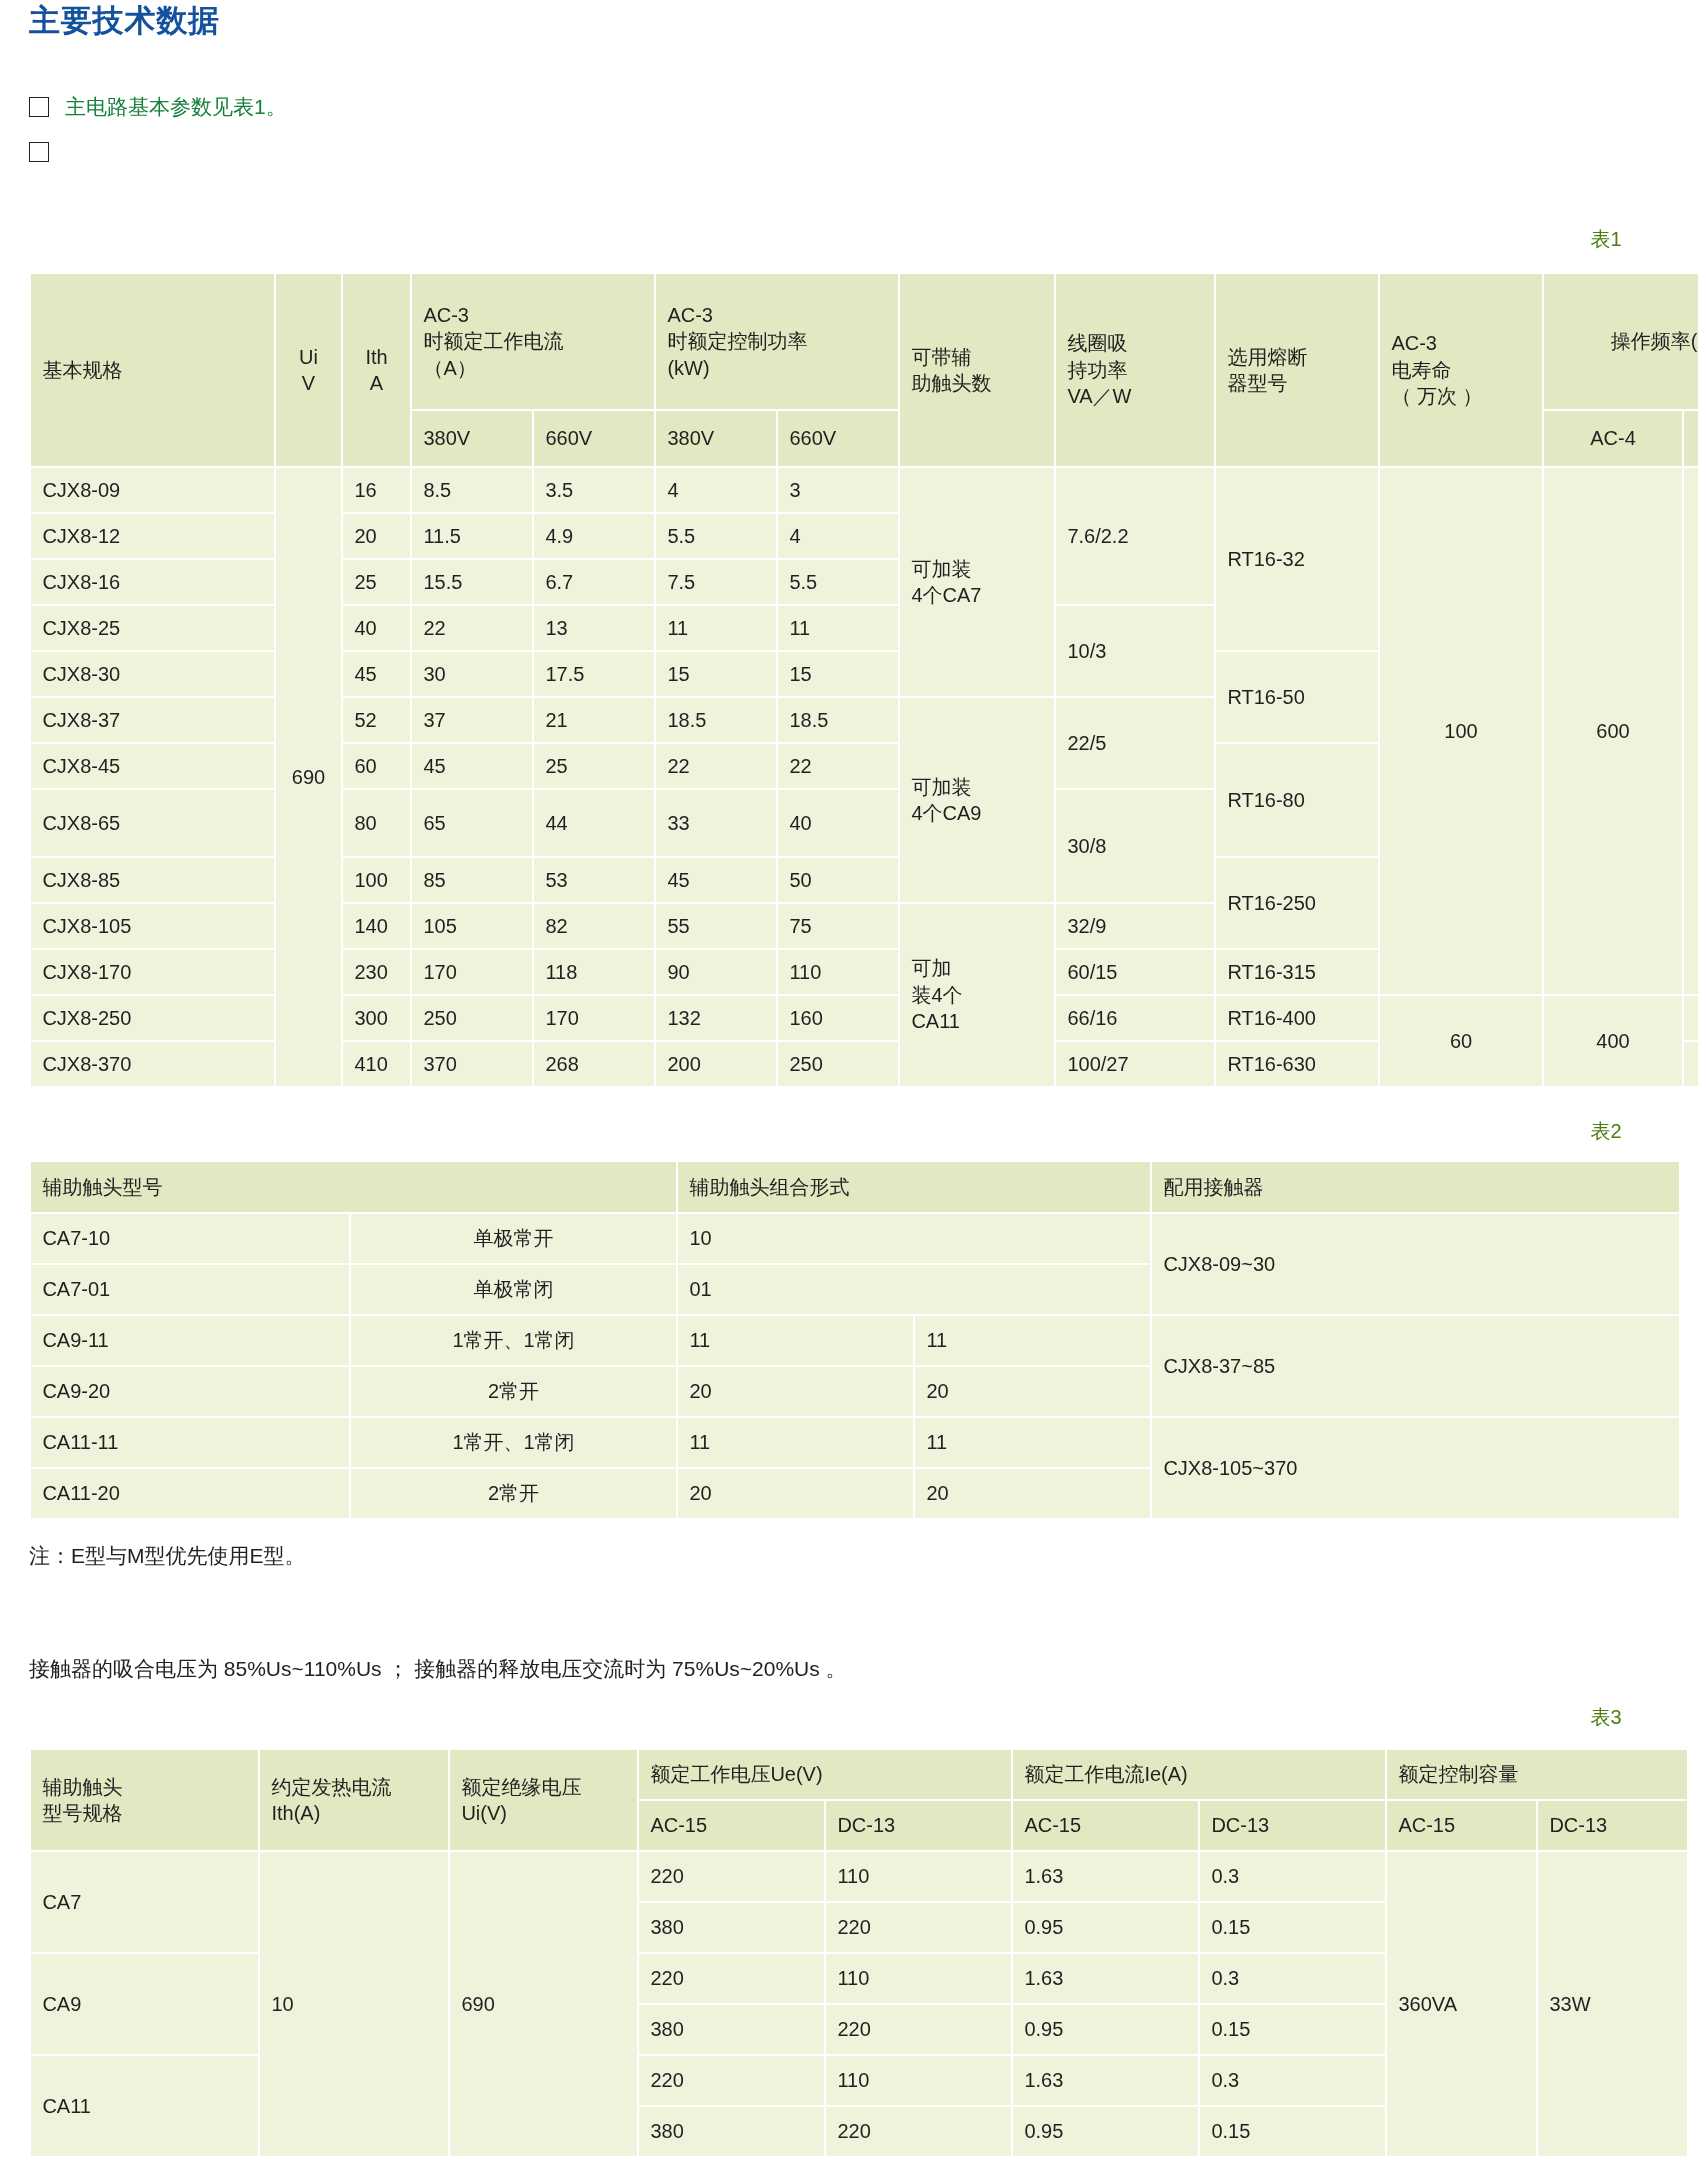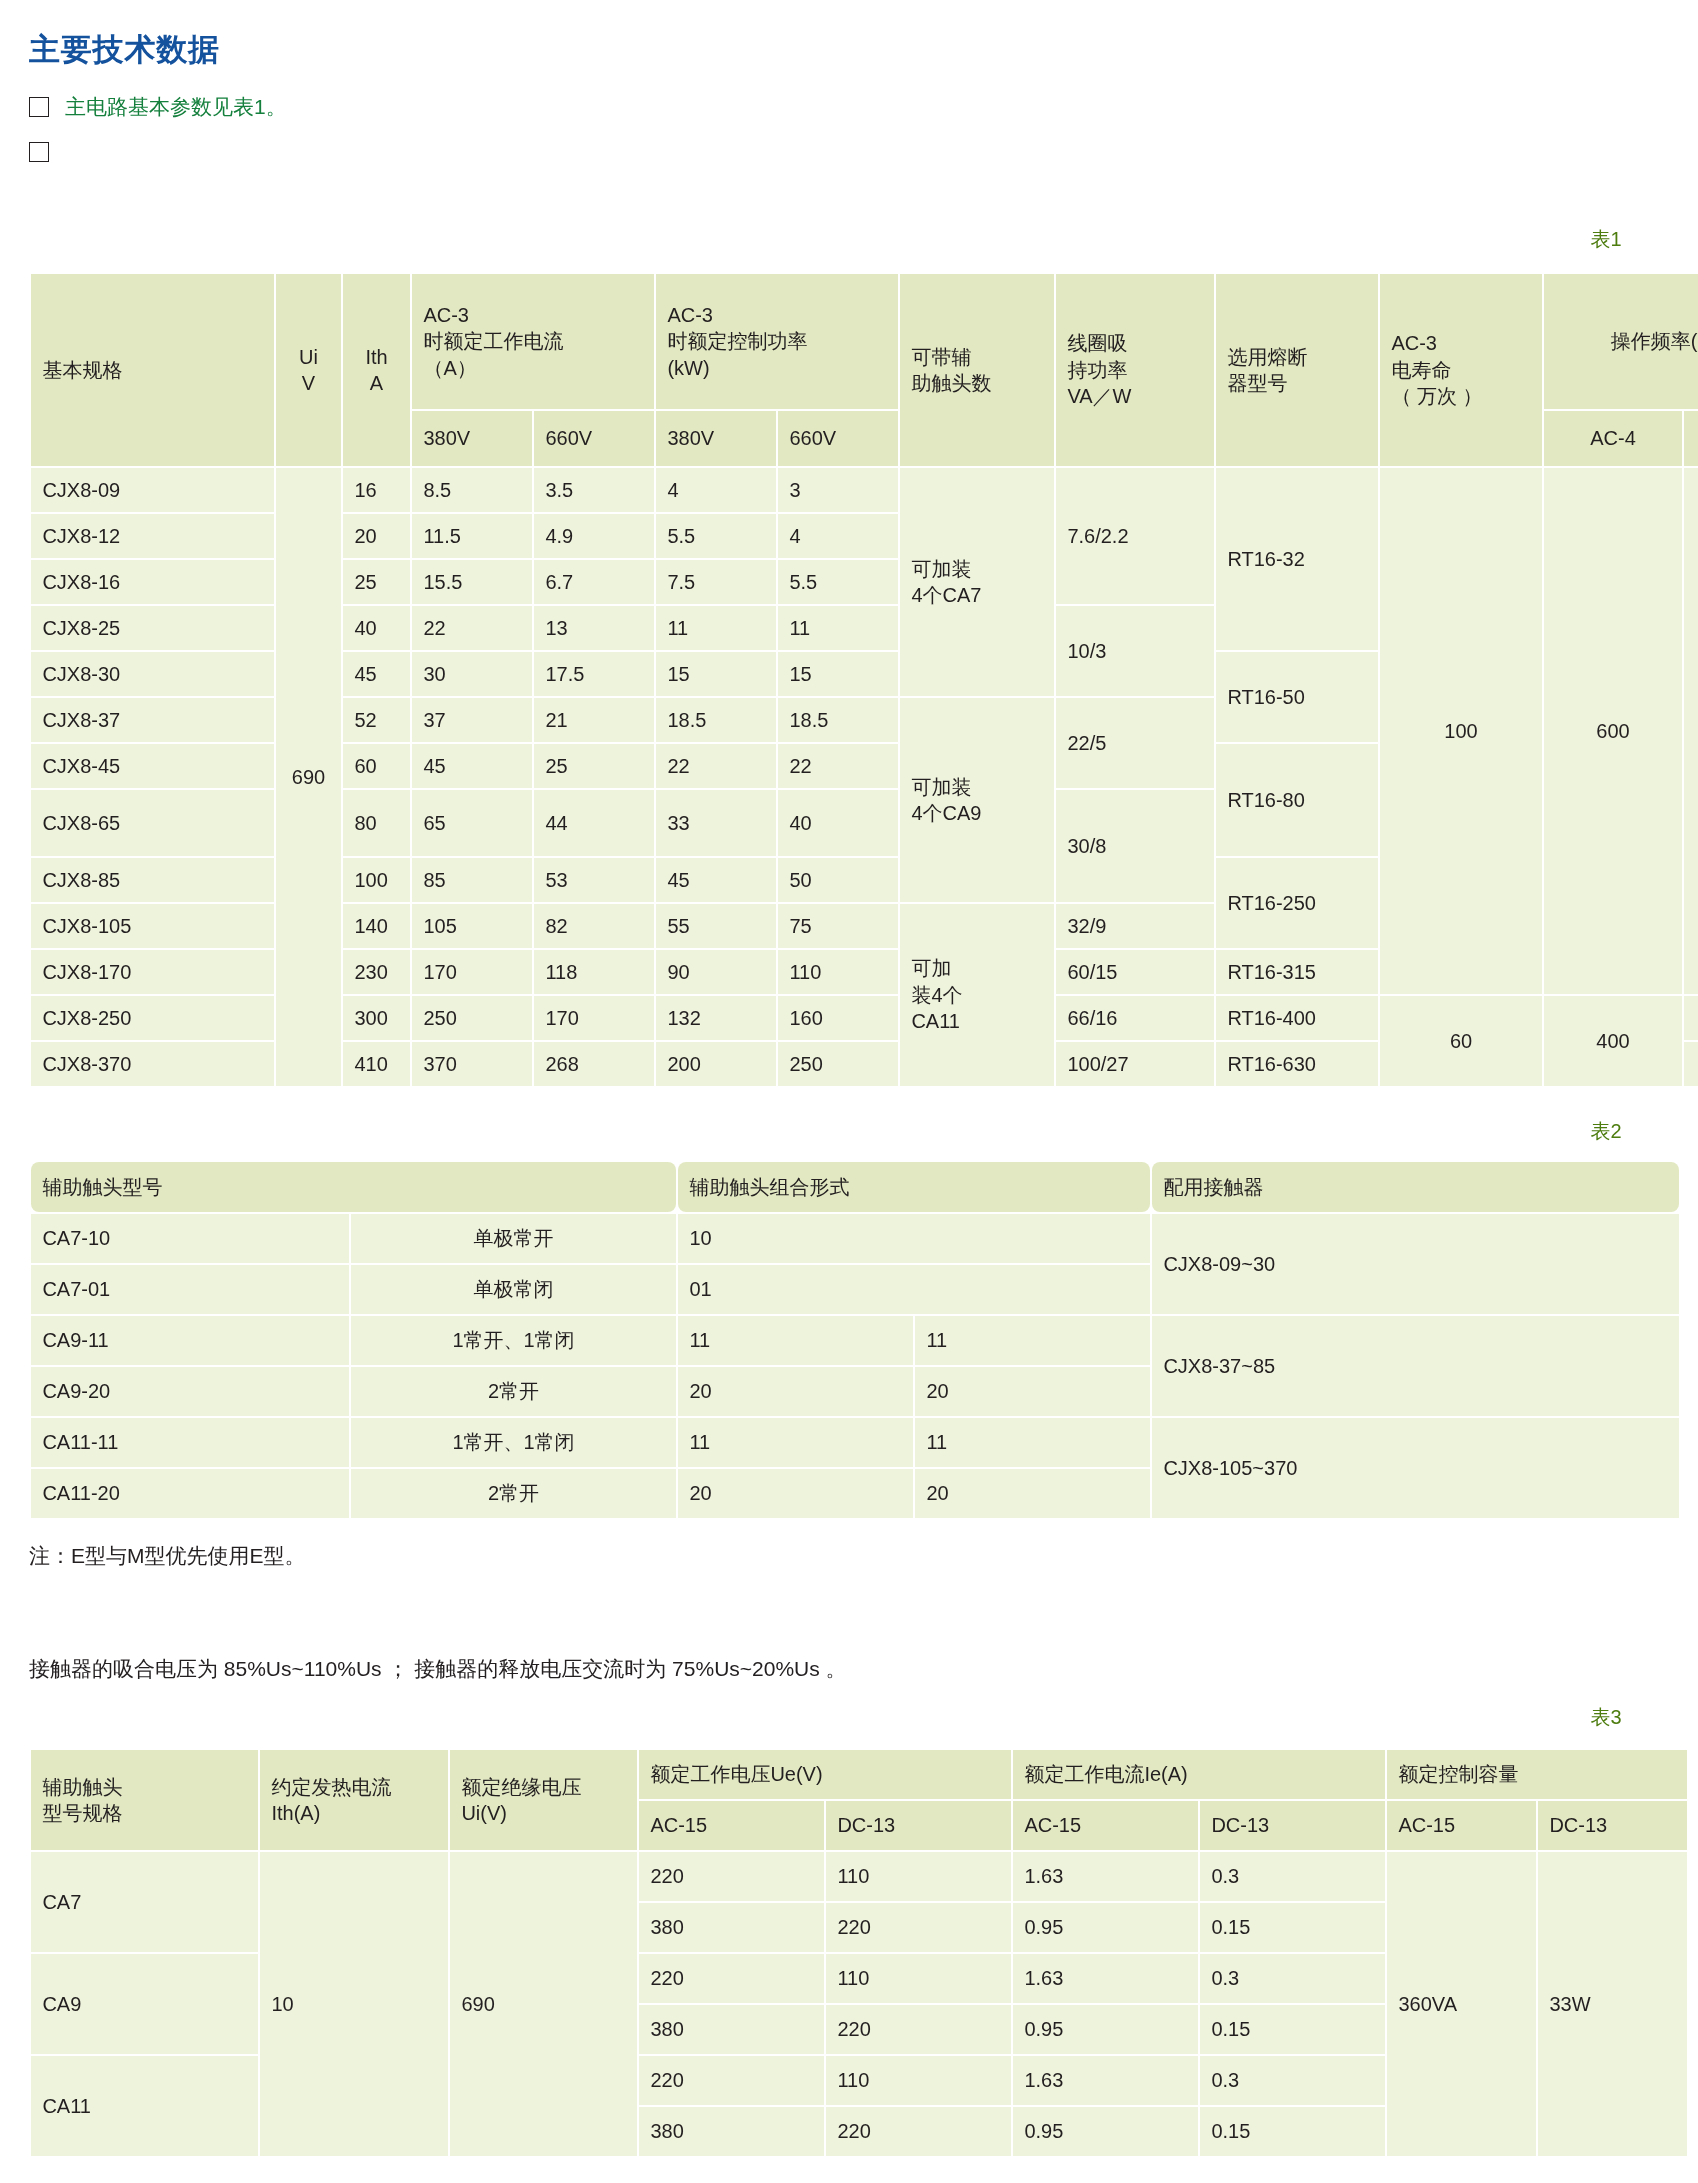--- a/index.html
+++ b/index.html
@@ -19,21 +19,21 @@
     position: relative;
     width: 1699px;
     height: 2183px;
     padding: 0;
   }
 
   
   .page-title {
     position: absolute;
     left: 29px;
-    top: 29px;
+    top: 0;
     font-size: 31px;
     font-weight: 700;
     color: #14529e;
     letter-spacing: 0.8px;
   }
 
   
   .bullets {
     position: absolute;
     left: 29px;
@@ -101,21 +101,21 @@
   #table1 th { height: 42px; margin-top: 33px; }
   #table1 td { height: 31px; }
   #table1 .hmain { height: 122px; vertical-align: middle; }
 
   
   #table2 {
     left: 29px;
     top: 1160px;
     width: 1640px;
   }
-  #table2 th { height: 37px; border-radius: 8px; }
+  #table2 th { height: 37px; }
   #table2 td { height: 36px; }
 
   
   #table3 {
     left: 29px;
     top: 1748px;
     width: 1640px;
   }
   #table3 th { height: 36px; }
   #table3 td { height: 36px; }

